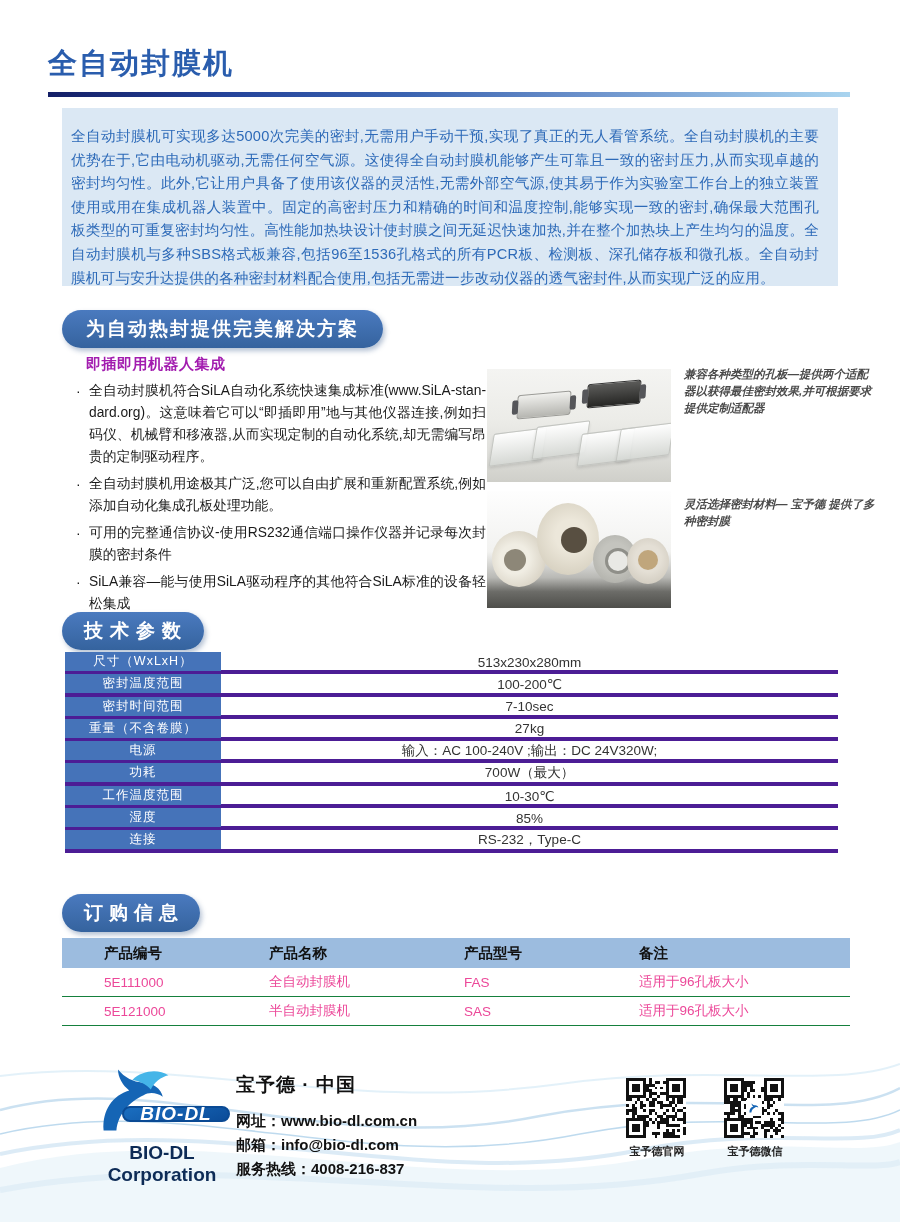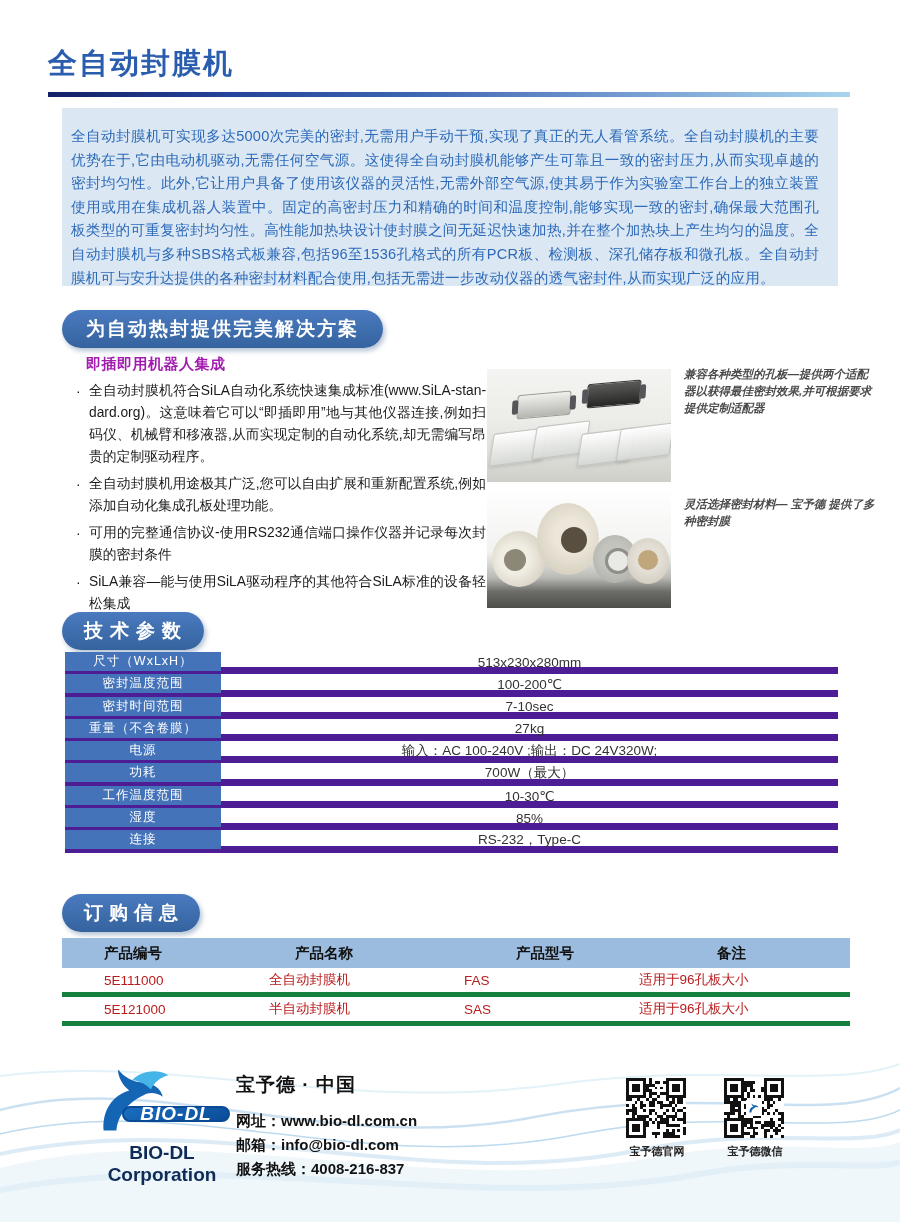--- a/index.html
+++ b/index.html
@@ -61,32 +61,32 @@
   .r3::after { left:12px; top:13px; width:20px; height:20px; background:#e9e9e5; border:3px solid #8f8f89; }
   .r4 { left:140px; top:47px; width:42px; height:46px; background:radial-gradient(circle at 50% 45%,#e4dfd5 40%,#c9c3b6 100%); }
   .r4::after { left:11px; top:12px; width:20px; height:20px; background:#c0a67c; }
 
   .fig-caption { position:absolute; left:684px; width:192px; font-size:11.5px; font-style:italic;
     color:#4a4a4a; line-height:17px; font-weight:bold; }
   .cap1 { top:366px; } .cap2 { top:496px; }
 
   
   .spec-table { left:65px; top:652px; width:773px; }
-  .spec-row { position:relative; height:22.3px; border-bottom:7px solid #4c1d95; }
+  .spec-row { position:relative; height:22.3px; border-bottom:4px solid #4c1d95; }
   .spec-label { position:absolute; left:0; top:0; height:19px; width:156px; background:#4573b9;
     color:#fff; font-size:12.5px; display:flex; align-items:center; justify-content:center; letter-spacing:1px; }
   .spec-value { position:absolute; left:156px; right:0; top:0; height:20px; display:flex;
     align-items:center; justify-content:center; font-size:13.5px; color:#333; }
 
   
   .order-table { left:62px; top:938px; width:788px; font-size:13.5px; }
   .order-head { display:grid; grid-template-columns:165px 195px 175px 1fr; padding-left:42px;
-    height:30px; align-items:center; background:#9cbcdf; color:#111; font-size:14.5px; font-weight:bold;gap:26px; }
+    height:30px; align-items:center; background:#9cbcdf; color:#111; font-size:14.5px; font-weight:bold; }
   .order-row { display:grid; grid-template-columns:165px 195px 175px 1fr; padding-left:42px;
-    height:29px; align-items:center; border-bottom:5px solid #15803d; color:#b91c1c; }
+    height:29px; align-items:center; border-bottom:1px solid #15803d; color:#ec4899; }
 
   
   .footer-waves { left:0; top:1050px; width:900px; height:172px; pointer-events:none; }
   .logo-block { left:90px; top:1068px; width:142px; height:96px; }
   .dolphin { position:absolute; left:2px; top:0; width:84px; height:64px; }
   .logo-pill { position:absolute; left:32px; top:38px; width:108px; height:16px;
     background:linear-gradient(160deg,#1a6ec0,#0b4c99); border-radius:16px; color:#fff;
     font-weight:bold; font-style:italic; font-size:19px; letter-spacing:1px;
     display:flex; align-items:center; justify-content:center; border:2px solid #0aole;
     border:2px solid #0a4a94; }

